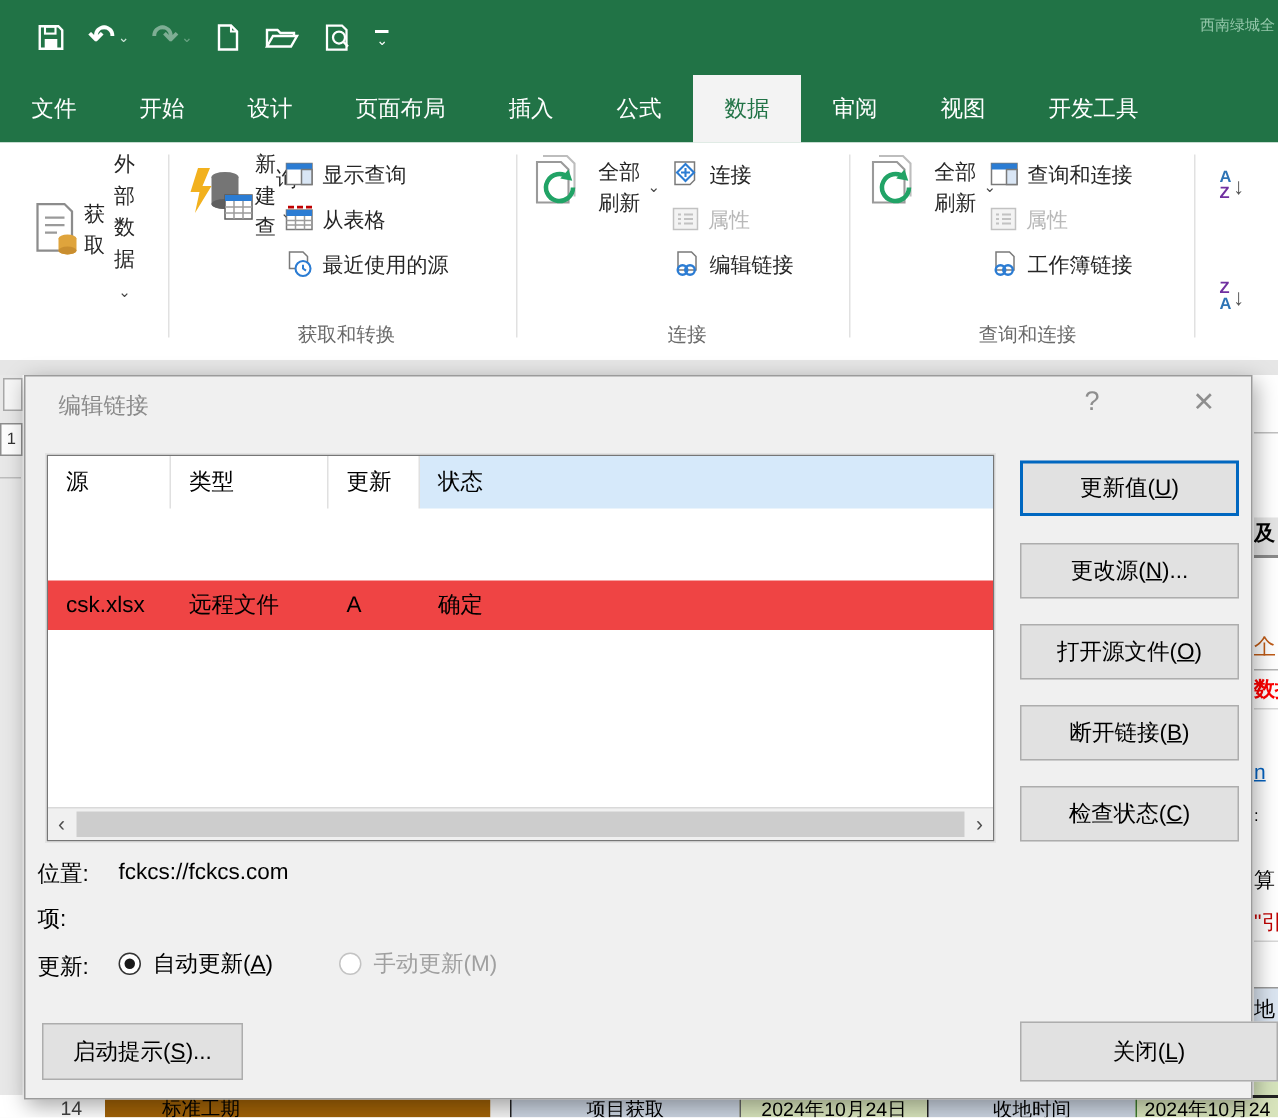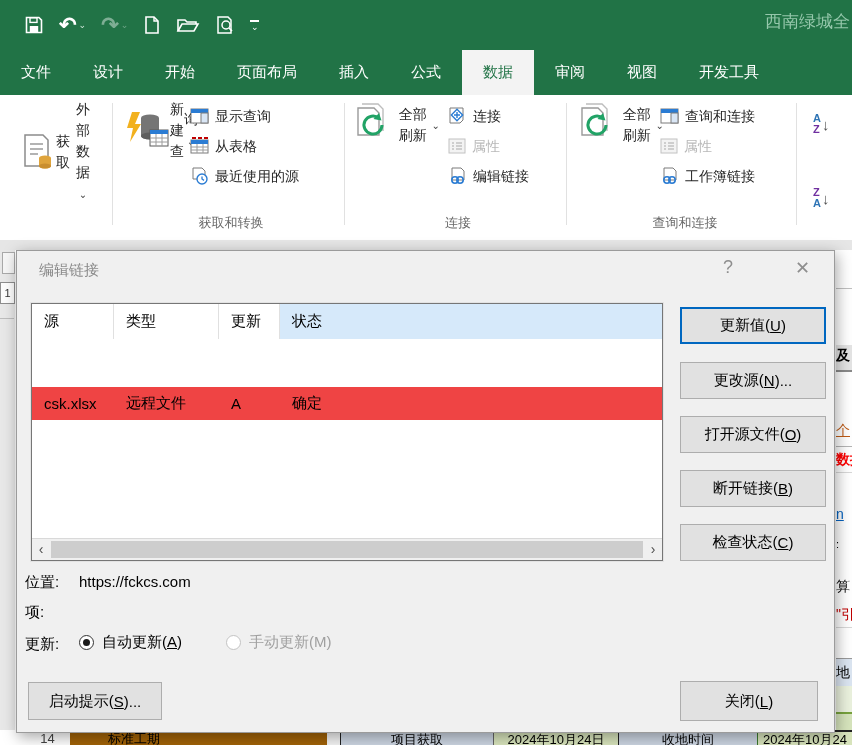--- a/index.html
+++ b/index.html
@@ -9,21 +9,21 @@
   
   .titlebar{position:absolute;left:0;top:0;width:852px;height:50px;background:#217346;}
   .qat{position:absolute;left:24px;top:0;height:50px;display:flex;align-items:center;gap:15px;color:#fff;}
   .qat .ic{display:flex;align-items:center;gap:2px;}
   .qat .glyph{font-size:21px;line-height:20px;color:#fff;font-weight:bold;}
   .qat .mini{font-size:9px;color:#cfe7da;}
   .dim{opacity:.42;}
   .custom-caret{display:flex;flex-direction:column;align-items:center;line-height:6px;}
   .custom-caret .bar{width:9px;height:2px;background:#fff;margin-bottom:2px;}
   .custom-caret .v{font-size:9px;color:#fff;}
-  .wintitle{position:absolute;right:2px;top:10px;font-size:17px;color:#95c7ab;white-space:nowrap;}
+  .wintitle{position:absolute;right:2px;top:10px;font-size:10px;color:#95c7ab;white-space:nowrap;}
 
   
   .tabrow{position:absolute;left:0;top:50px;width:852px;height:45px;background:#217346;
           display:flex;align-items:stretch;color:#fff;font-size:15px;}
   .tab{display:flex;align-items:center;padding:0 21px;cursor:default;white-space:nowrap;}
   .tab.active{background:#f3f3f3;color:#217346;}
 
   
   .ribbon{position:absolute;left:0;top:95px;width:852px;height:145px;background:#fff;
           border-bottom:1px solid #d8d8d8;font-size:14px;color:#262626;}
@@ -86,21 +86,21 @@
   .radiogrp{position:absolute;left:62px;display:flex;align-items:center;gap:8px;}
   .radio{width:15px;height:15px;border:1px solid #333;border-radius:50%;background:#fff;position:relative;box-sizing:border-box;}
   .radio.sel::after{content:"";position:absolute;left:3px;top:3px;width:7px;height:7px;border-radius:50%;background:#1a1a1a;}
   .radio.dis{border-color:#c3c3c3;}
   .radiolabel{font-size:15px;}
   .radiolabel.dis{color:#a0a0a0;}
   .gap{width:28px;}
 
   .btm-left{position:absolute;left:11px;top:431px;width:134px;height:38px;background:#e1e1e1;border:1px solid #adadad;
             display:flex;align-items:center;justify-content:center;box-sizing:border-box;font-size:15px;}
-  .btm-right{position:absolute;left:663px;top:430px;width:138px;height:40px;background:#e1e1e1;border:1px solid #adadad;
+  .btm-right{position:absolute;left:663px;top:430px;width:172px;height:40px;background:#e1e1e1;border:1px solid #adadad;
             display:flex;align-items:center;justify-content:center;box-sizing:border-box;font-size:15px;}
 </style>
 </head>
 <body>
 
 <div class="stage">
 
   <div class="titlebar">
     <div class="qat">
       <span class="ic">
@@ -140,22 +140,22 @@
       <span class="custom-caret">
         <span class="bar"></span>
         <span class="v">⌄</span>
       </span>
     </div>
     <div class="wintitle">西南绿城全</div>
   </div>
 
   <div class="tabrow">
     <div class="tab">文件</div>
+    <div class="tab">开始</div>
     <div class="tab">设计</div>
-    <div class="tab">开始</div>
     <div class="tab">页面布局</div>
     <div class="tab">插入</div>
     <div class="tab">公式</div>
     <div class="tab active">数据</div>
     <div class="tab">审阅</div>
     <div class="tab">视图</div>
     <div class="tab">开发工具</div>
   </div>
 
   <div class="ribbon">
@@ -416,21 +416,21 @@
         <span class="key">B</span>
         <span>)</span>
     </div>
     <div class="dbtn" style="top:273px;">
       <span>检查状态(</span>
         <span class="key">C</span>
         <span>)</span>
     </div>
 
     <div class="fldlabel" style="top:322px;">位置:</div>
-    <div class="fldvalue" style="top:322px;">https://fckcs.com</div>
+    <div class="fldvalue" style="top:322px;">fckcs://fckcs.com</div>
     <div class="fldlabel" style="top:352px;">项:</div>
     <div class="fldlabel" style="top:384px;">更新:</div>
 
     <div class="radiogrp" style="top:382px;">
       <span class="radio sel"></span>
       <span class="radiolabel">
         <span>自动更新(</span><span class="key">A</span><span>)</span>
       </span>
       <span class="gap"></span>
       <span class="radio dis"></span>

